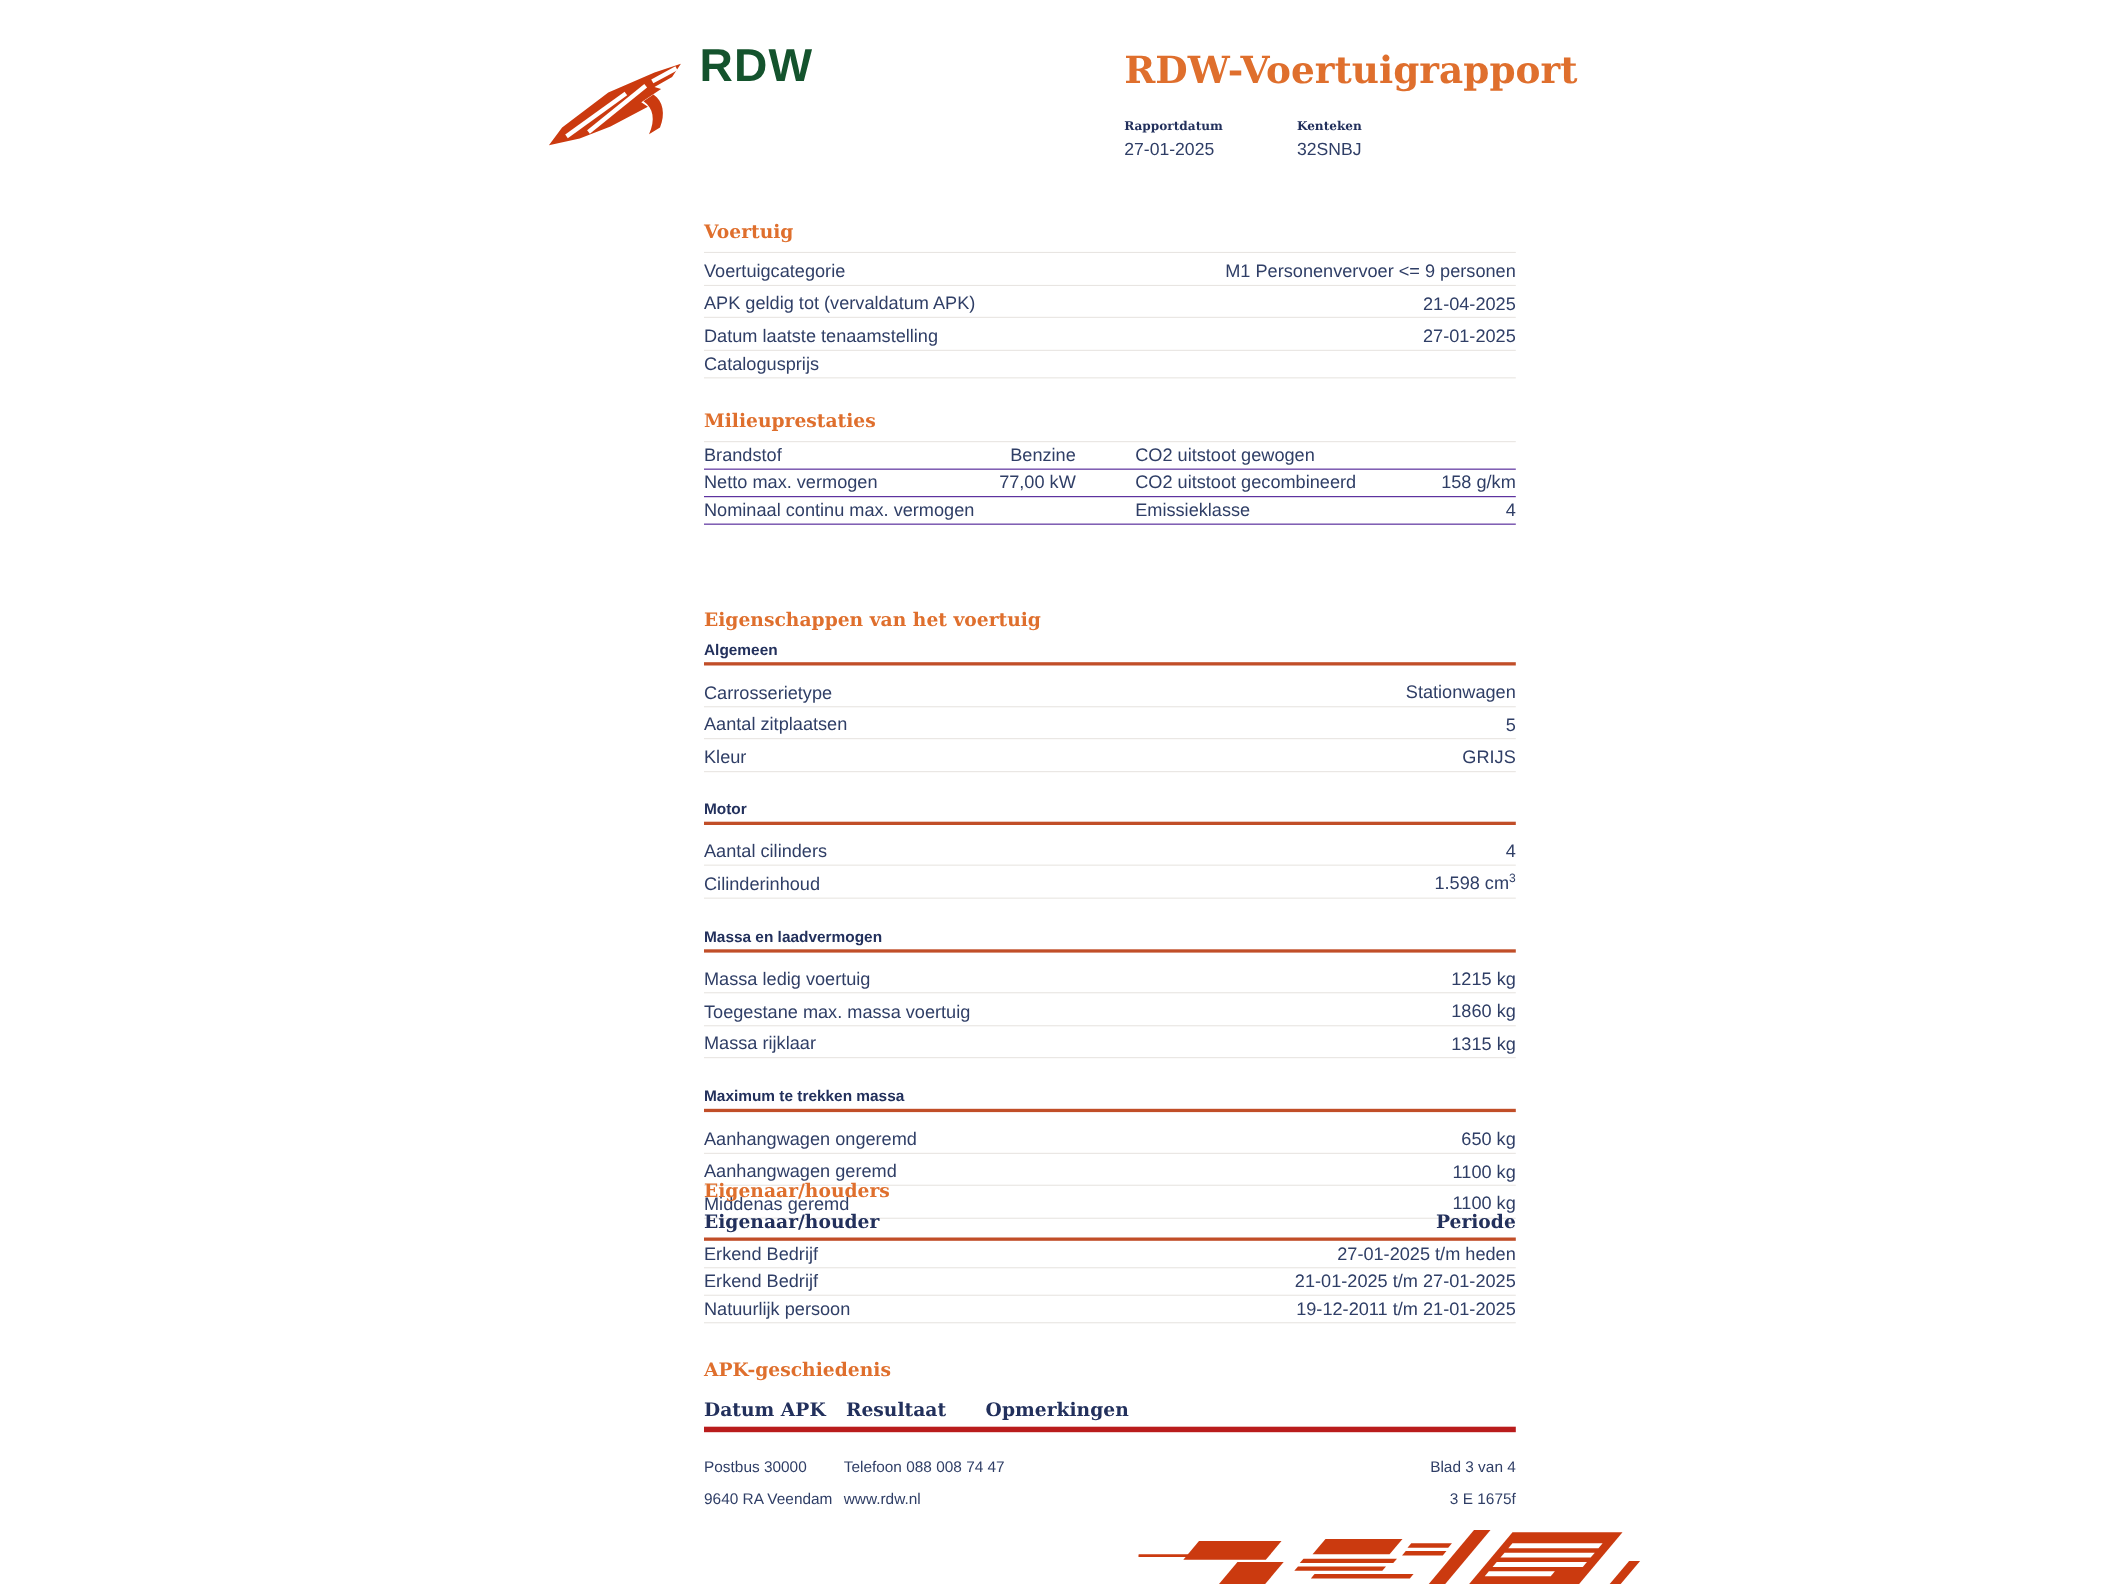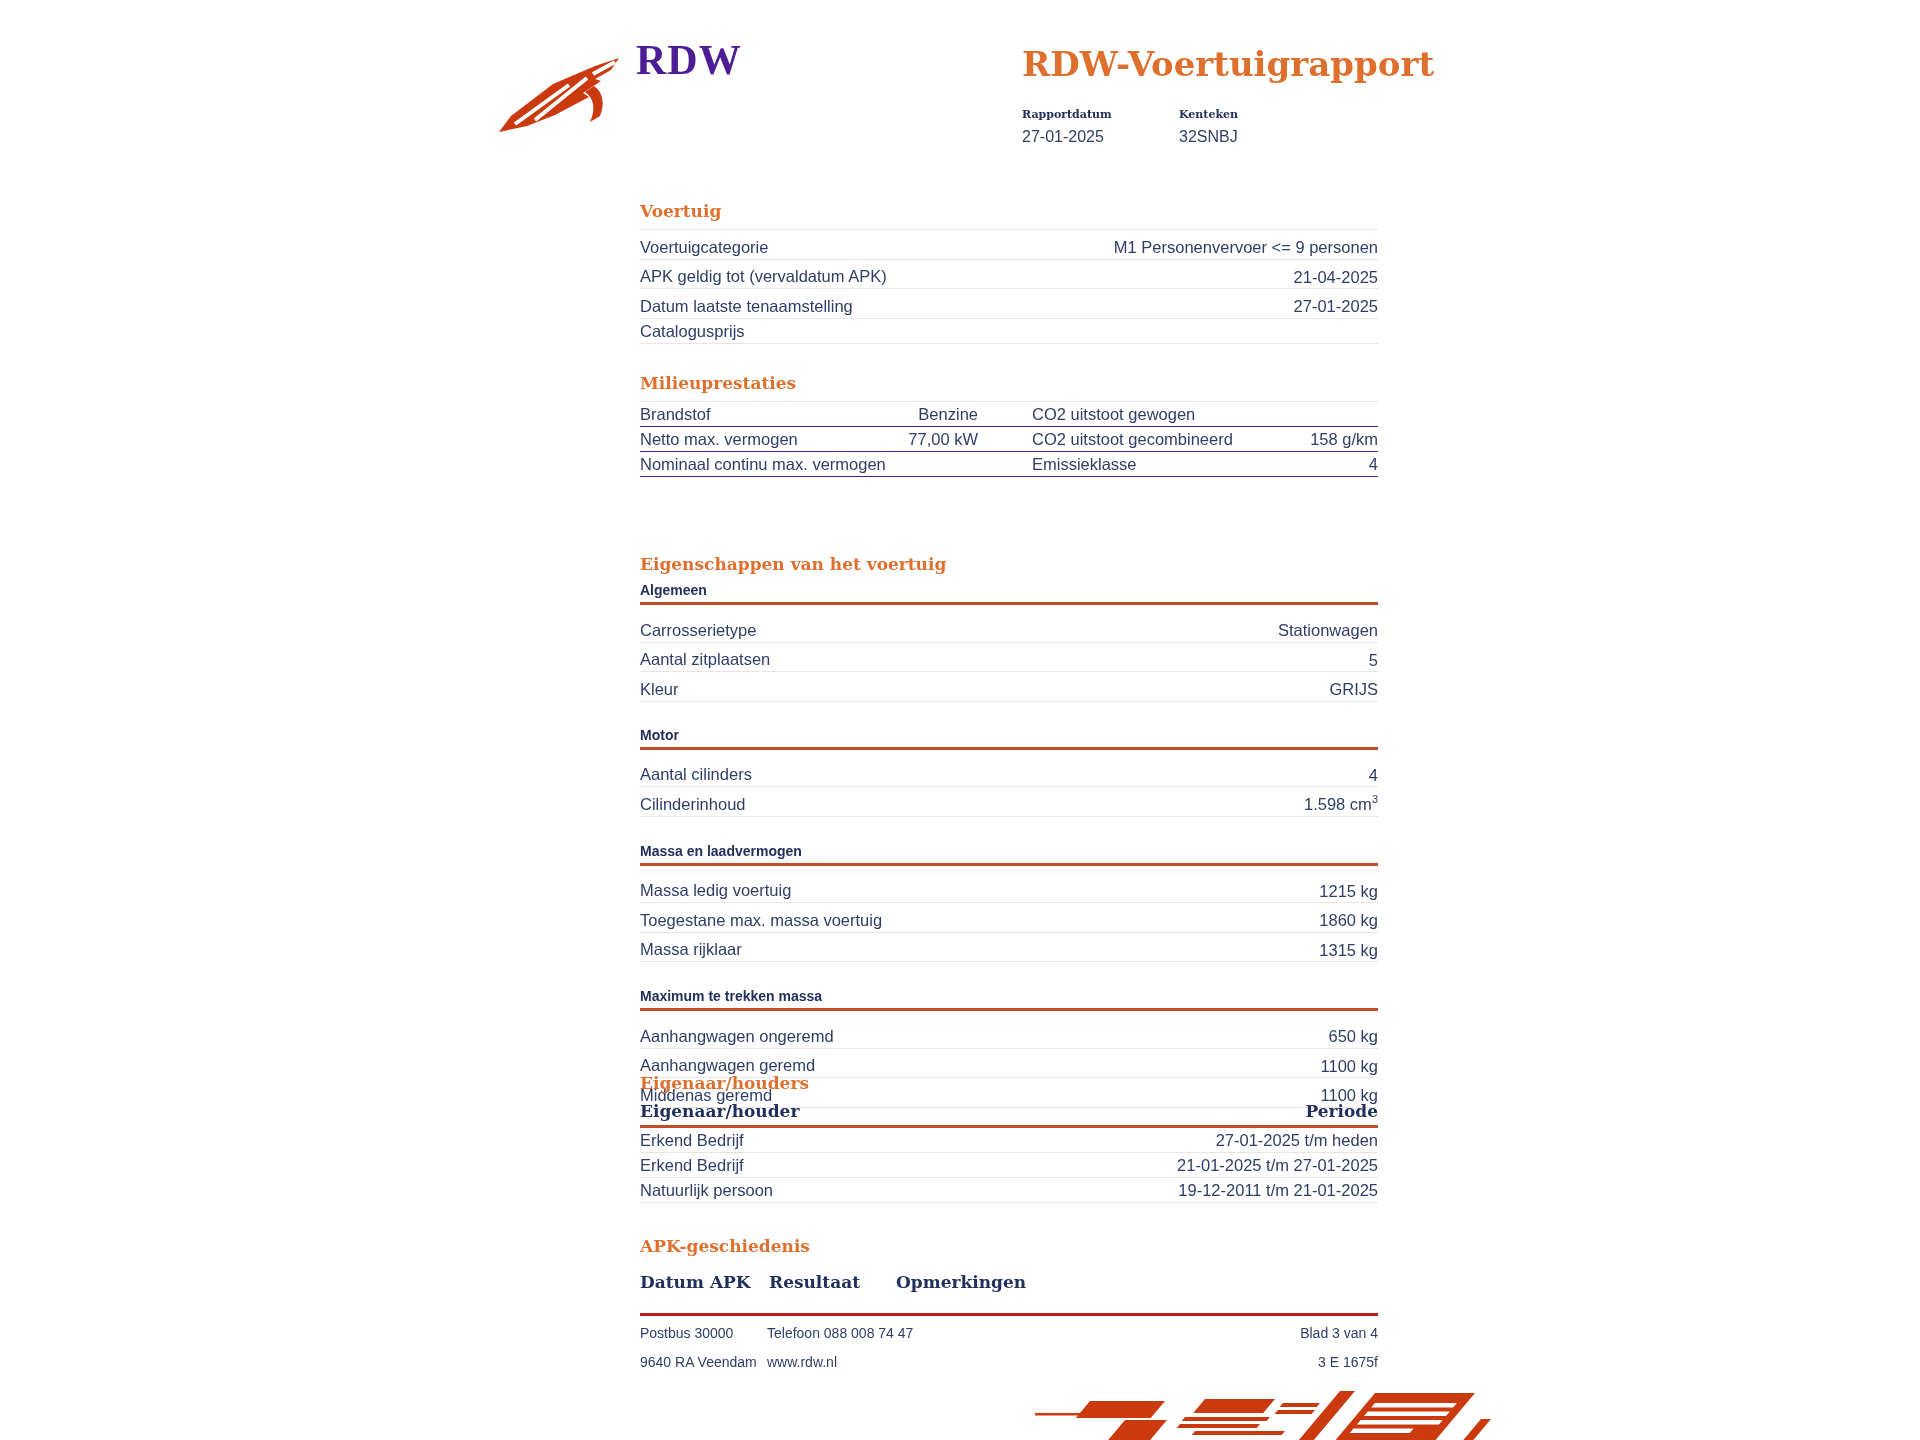--- a/index.html
+++ b/index.html
@@ -6,22 +6,22 @@
   .page {
     position:relative; width:1920px; height:1440px;
     background:#ffffff; overflow:hidden;
     font-family:"Liberation Sans", sans-serif;
     color:#2f3e66;
   }
   .abs { position:absolute; }
 
   
   .brand-text {
-    font-family:Liberation Serif, serif; font-weight:bold;
-    font-size:42px; color:#4c1d95; letter-spacing:1px;
+    font-family:Liberation Sans, sans-serif; font-weight:bold;
+    font-size:42px; color:#14532d; letter-spacing:1px;
   }
   .report-title {
     font-family:"DejaVu Serif", serif; font-weight:bold;
     font-size:34px; color:#df6f2d;
   }
   .meta-grid { display:grid; grid-template-columns:157px auto; }
   .meta-label {
     font-family:"DejaVu Serif", serif; font-weight:bold;
     font-size:11px; color:#22305c;
   }
@@ -65,21 +65,21 @@
     font-family:"DejaVu Serif", serif; font-weight:bold;
     font-size:17px; color:#22305c;
     padding-bottom:4px; border-bottom:3px solid #c14e28;
   }
 
   
   .apk-head {
     display:grid; grid-template-columns:129px 127px 1fr;
     font-family:"DejaVu Serif", serif; font-weight:bold;
     font-size:17px; color:#22305c;
-    padding-bottom:21px; border-bottom:3px solid #b91c1c;margin-top:16px;
+    padding-bottom:5px; border-bottom:5px solid #b91c1c;margin-top:16px;
   }
 
   
   .footer-grid { display:grid; grid-template-columns:127px 1fr auto; font-size:14px; color:#2f3e66; }
   .footer-grid + .footer-grid { margin-top:13px; }
   .footer-right { text-align:right; }
 </style>
 </head>
 <body>
 

